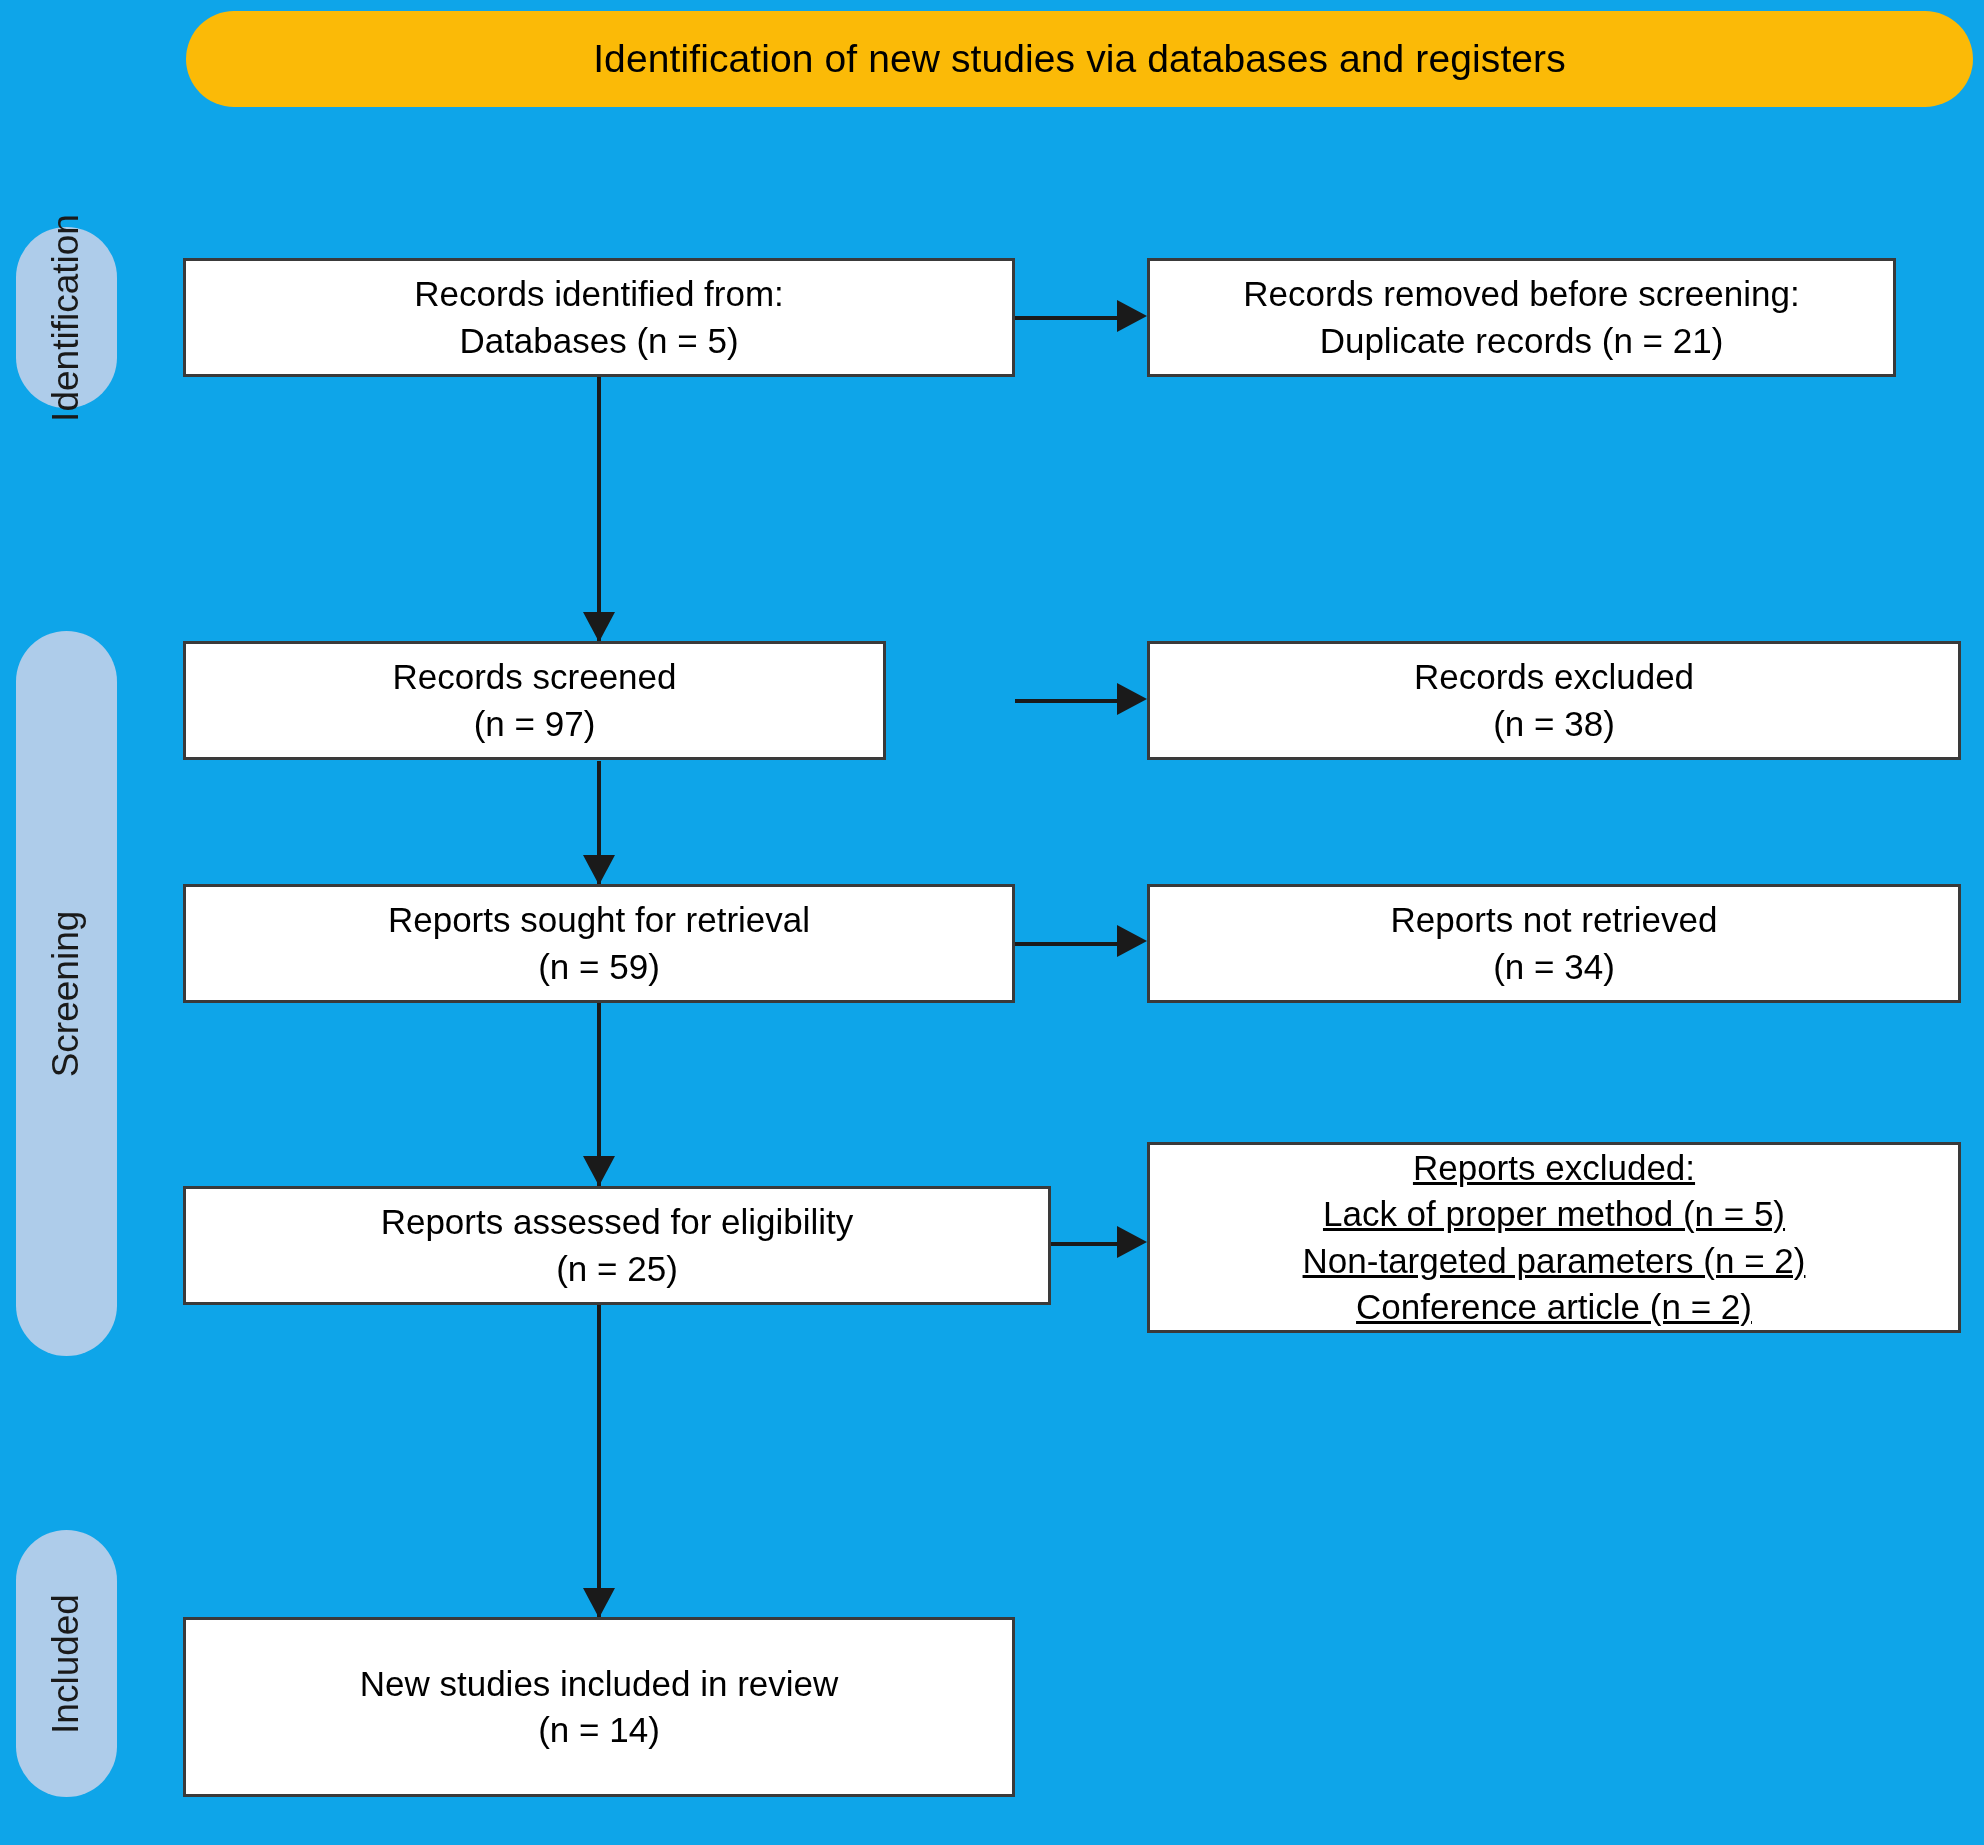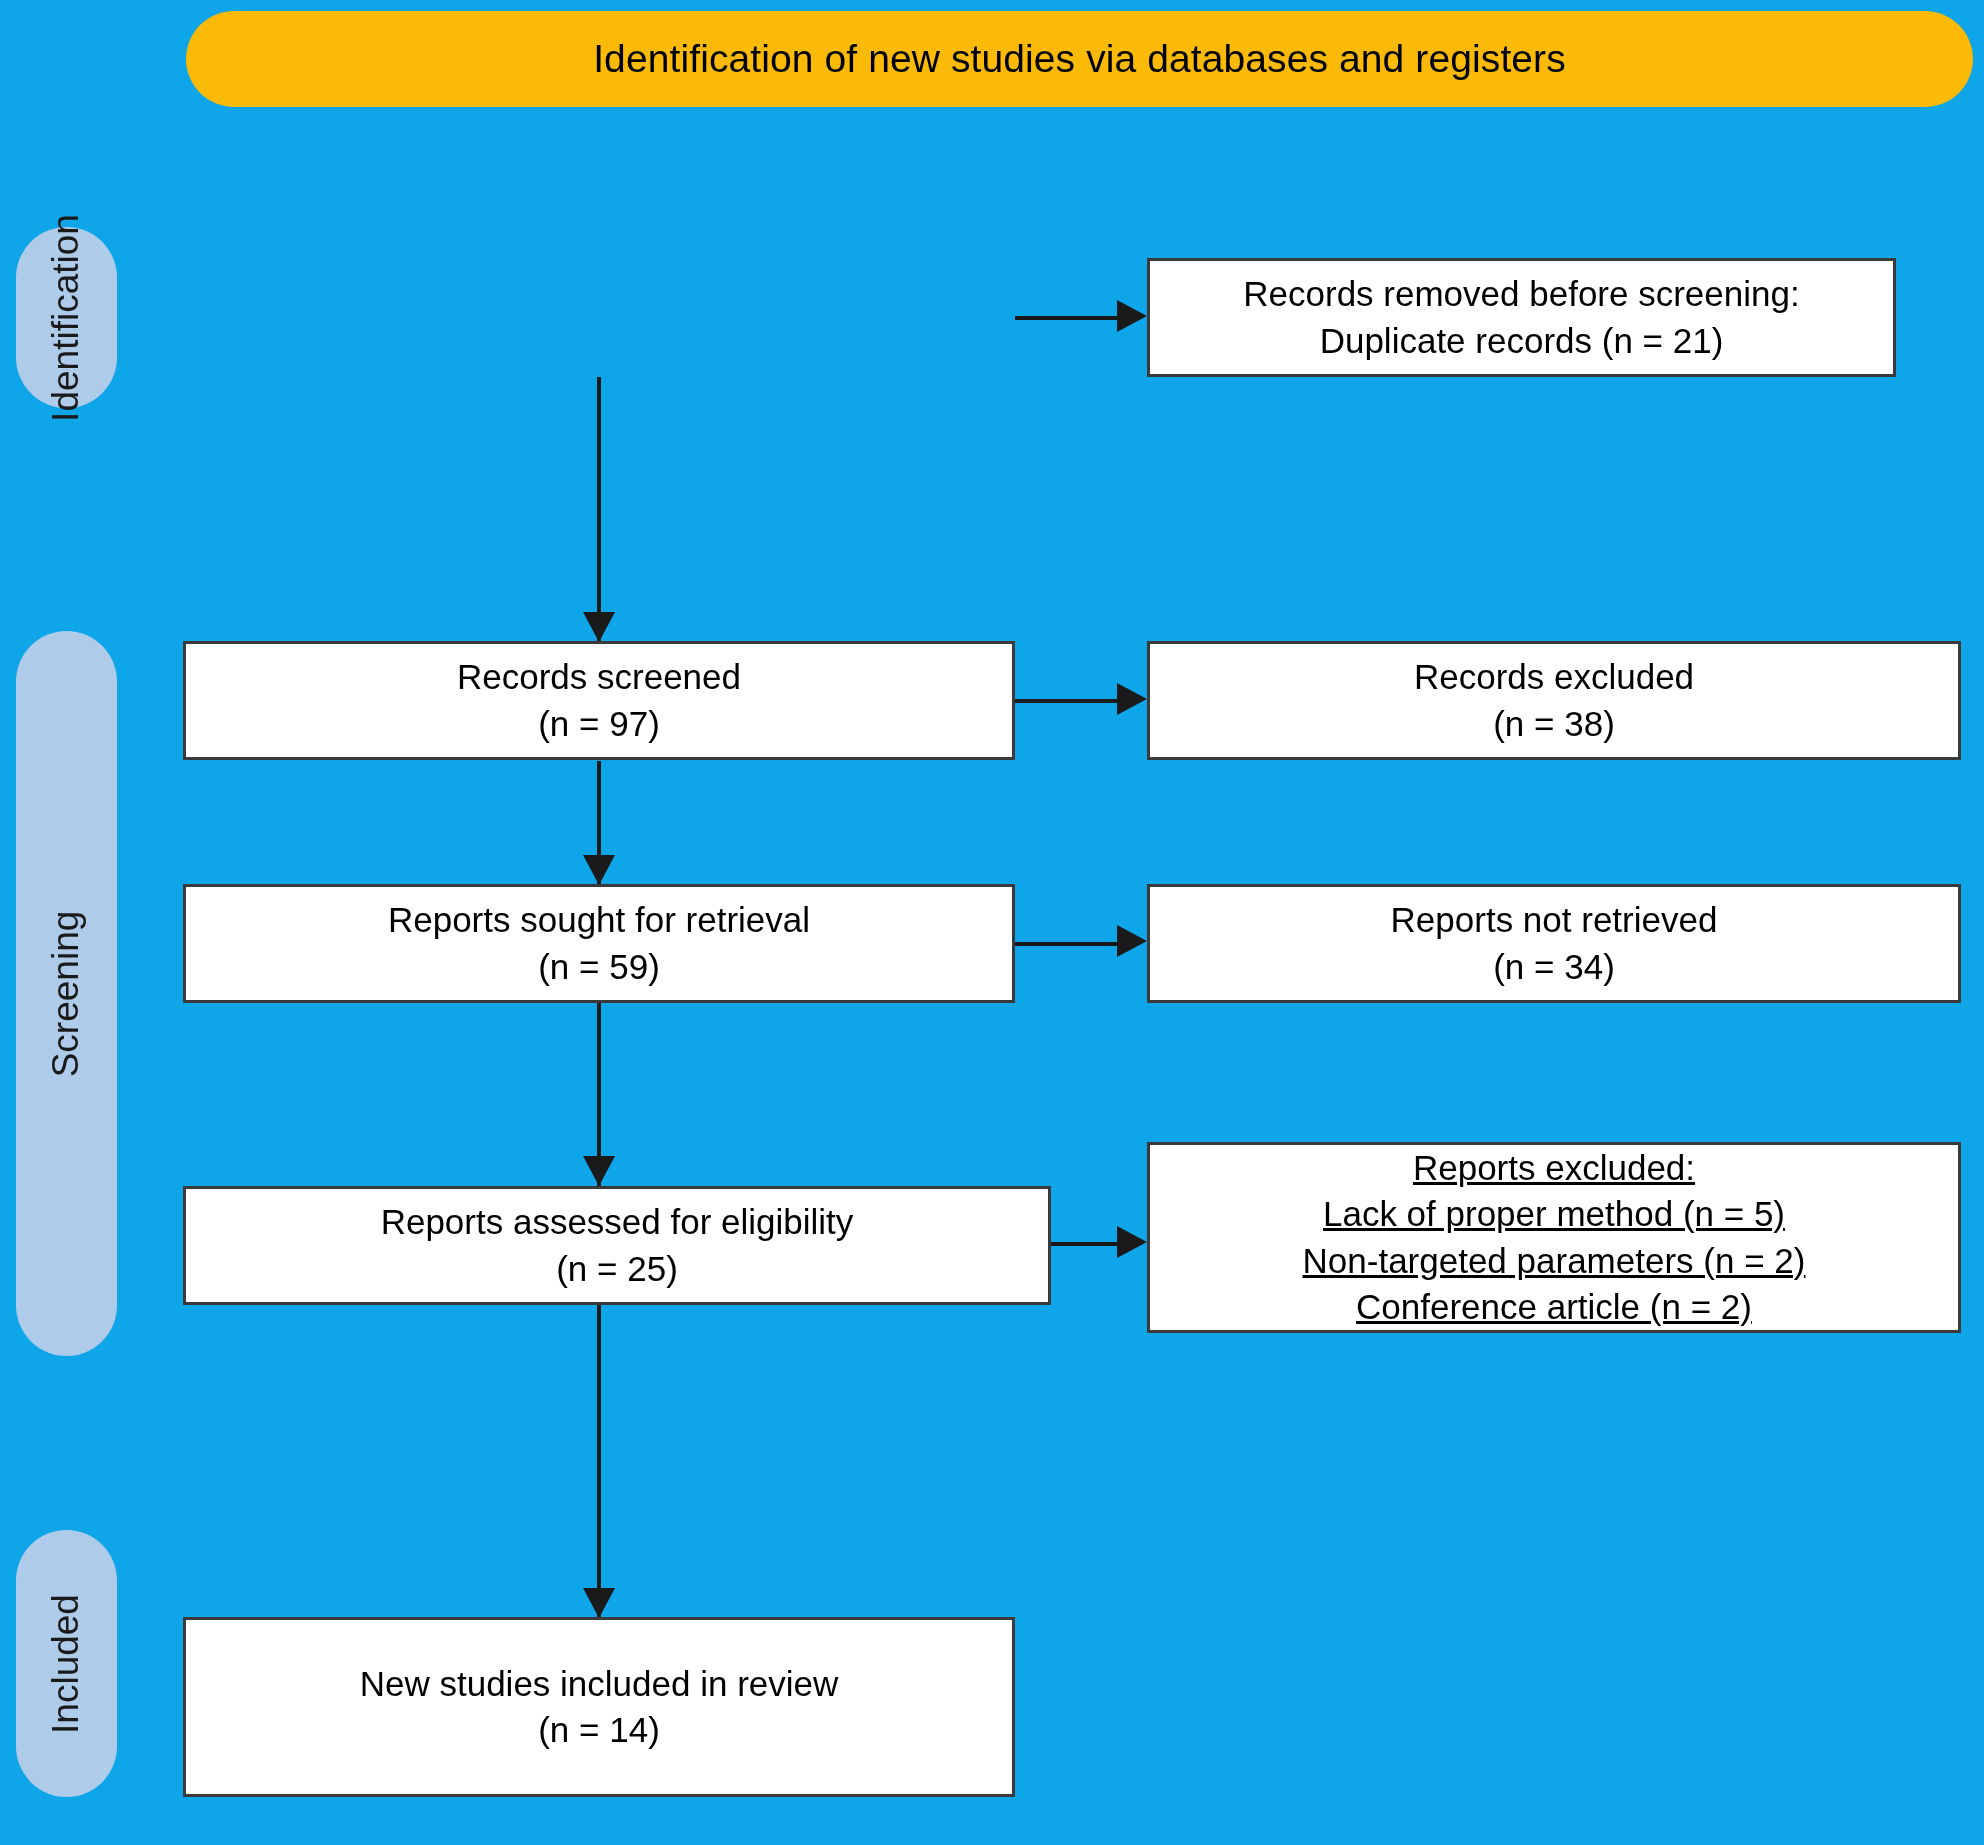--- a/index.html
+++ b/index.html
@@ -73,21 +73,21 @@
   }
   .box .line {
     font-size: 35px;
     color: #000000;
     line-height: 1.32;
     white-space: nowrap;
   }
 
   
   #box-identified  { left: 183px; top: 258px;  width: 832px; height: 119px; }
-  #box-screened    { left: 183px; top: 641px; width: 832px; height: 119px; }
+  #box-screened    { left: 183px; top: 641px; width: 703px; height: 119px; }
   #box-sought      { left: 183px; top: 884px; width: 832px; height: 119px; }
   #box-assessed    { left: 183px; top: 1186px; width: 868px; height: 119px; }
   #box-included    { left: 183px; top: 1617px; width: 832px; height: 180px; }
 
   
   #box-removed     { left: 1147px; top: 258px;  width: 749px; height: 119px; }
   #box-excluded    { left: 1147px; top: 641px; width: 814px; height: 119px; }
   #box-notretr     { left: 1147px; top: 884px; width: 814px; height: 119px; }
   #box-repexcluded { left: 1147px; top: 1142px; width: 814px; height: 191px; text-decoration: underline; }
 
@@ -181,20 +181,24 @@
 
   <div class="hline" id="h2"></div>
   <div class="arrow-right" id="ar2"></div>
 
   <div class="hline" id="h3"></div>
   <div class="arrow-right" id="ar3"></div>
 
   <div class="hline" id="h4"></div>
   <div class="arrow-right" id="ar4"></div>
 
+  <div class="box" id="box-identified">
+    <div class="line">Records identified from:</div>
+    <div class="line">Databases (n = 5)</div>
+  </div>
 
   <div class="box" id="box-screened">
     <div class="line">Records screened</div>
     <div class="line">(n = 97)</div>
   </div>
 
   <div class="box" id="box-sought">
     <div class="line">Reports sought for retrieval</div>
     <div class="line">(n = 59)</div>
   </div>

